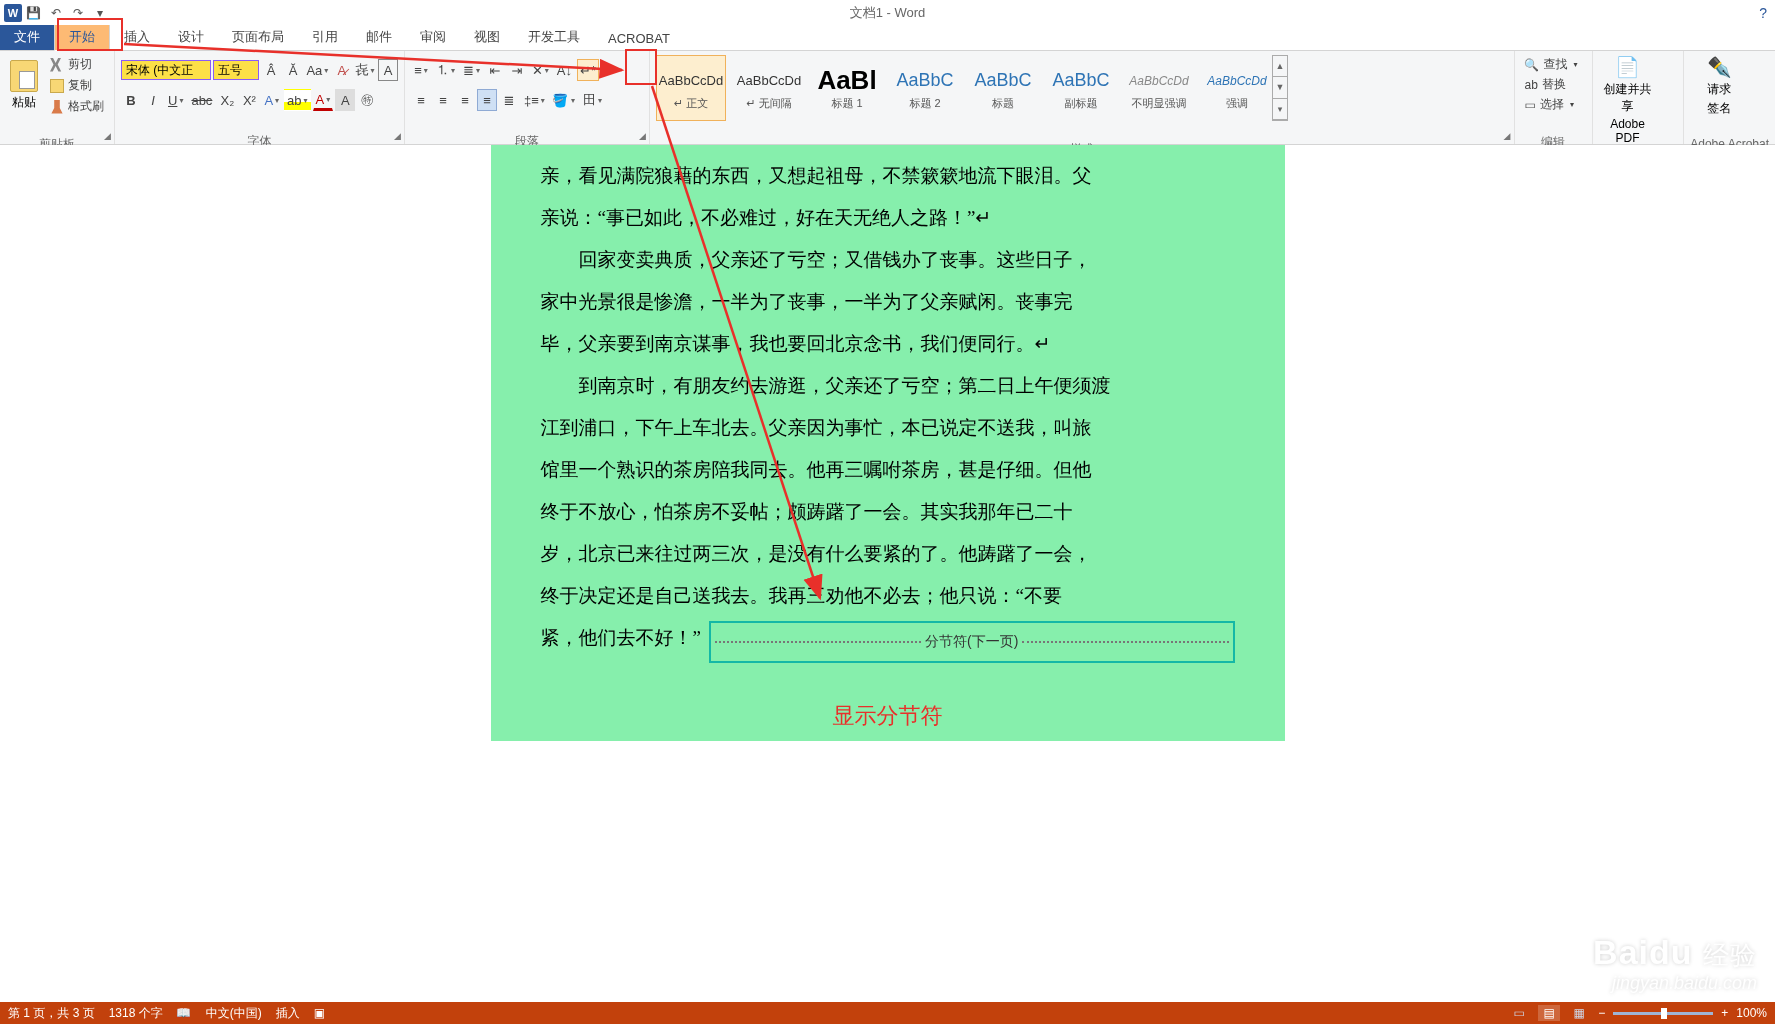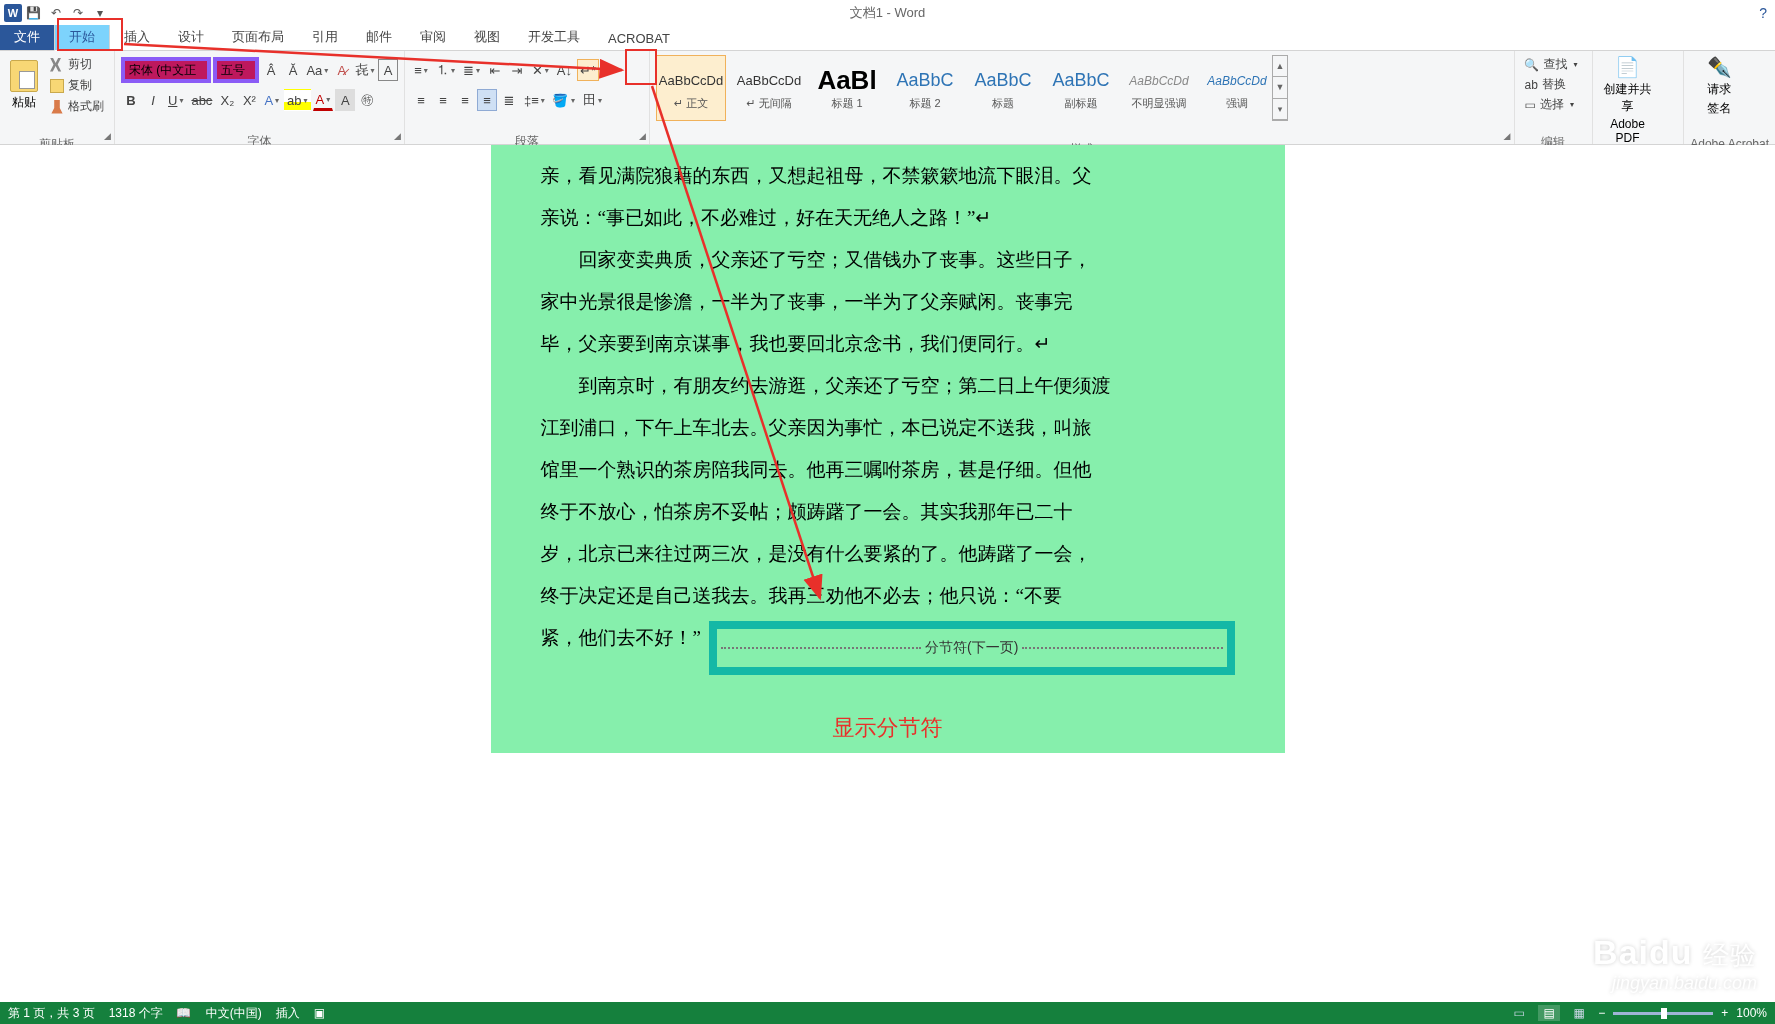--- a/index.html
+++ b/index.html
@@ -10,21 +10,21 @@
 .titlebar-left { display: flex; align-items: center; gap: 2px; padding-left: 4px; }
 .titlebar-left .w-icon { width: 18px; height: 18px; background: #2b579a; color: #fff; font-size: 11px; font-weight: bold; display: flex; align-items: center; justify-content: center; border-radius: 2px; }
 .titlebar-left .qat-btn { width: 20px; height: 20px; display: flex; align-items: center; justify-content: center; font-size: 12px; color: #555; }
 .titlebar-center { position: absolute; left: 50%; transform: translateX(-50%); font-size: 13px; color: #666; }
 .titlebar-right { position: absolute; right: 8px; font-size: 14px; color: #2b579a; }
 
 
 .tabs-row { height: 26px; background: #fff; display: flex; align-items: flex-end; border-bottom: 1px solid #d4d4d4; }
 .tab { padding: 4px 14px; font-size: 13px; color: #444; cursor: pointer; }
 .tab.file { background: #2b579a; color: #fff; }
-.tab.active { background: #7dd3fc; color: #2b579a; border: 1px solid #d4d4d4; border-bottom: 1px solid #fff; margin-bottom: -1px; }
+.tab.active { background: #fdba74; color: #2b579a; border: 1px solid #d4d4d4; border-bottom: 1px solid #fff; margin-bottom: -1px; }
 
 
 .ribbon { height: 94px; background: #f5f6f7; border-bottom: 1px solid #d4d4d4; display: flex; }
 .group { border-right: 1px solid #e1e1e1; padding: 4px 6px 2px 6px; display: flex; flex-direction: column; justify-content: space-between; position: relative; }
 .group-label { text-align: center; font-size: 12px; color: #666; padding-top: 2px; margin-top: 18px; }
 .group-body { display: flex; flex: 1; }
 
 
 .clipboard .left-big { width: 36px; display: flex; flex-direction: column; align-items: center; justify-content: center; gap: 2px; }
 .clipboard .left-big .paste-icon { width: 28px; height: 32px; background: #f8d775; border: 1px solid #c9a94d; border-radius: 2px; position: relative; }
@@ -32,21 +32,21 @@
 .clipboard .right-small { display: flex; flex-direction: column; gap: 2px; padding-left: 4px; }
 .small-btn { display: flex; align-items: center; gap: 4px; font-size: 12px; color: #444; padding: 1px 4px; }
 .small-btn .ic { width: 14px; height: 14px; display: inline-block; }
 .ic-cut { background: #888; clip-path: polygon(20% 0,40% 40%,60% 0,80% 0,55% 50%,80% 100%,60% 100%,40% 60%,20% 100%,0 100%,25% 50%,0 0); }
 .ic-copy { background: #f8d775; border: 1px solid #c9a94d; }
 .ic-brush { background: #d97b4a; clip-path: polygon(30% 0,70% 0,70% 60%,90% 100%,10% 100%,30% 60%); }
 
 
 .font-group { width: 290px; }
 .font-row { display: flex; align-items: center; gap: 2px; height: 26px; }
-.font-row select, .font-row input { font-size: 12px; border: 4px solid #8b5cf6; padding: 2px 4px; background: #be185d; }
+.font-row select, .font-row input { font-size: 12px; border: 1px solid #8b5cf6; padding: 2px 4px; background: #fde047; }
 .fname { width: 90px; }
 .fsize { width: 46px; }
 .rib-btn { min-width: 20px; height: 22px; display: flex; align-items: center; justify-content: center; border: 1px solid transparent; font-size: 13px; color: #444; padding: 0 2px; }
 .rib-btn.dd::after { content: "▾"; font-size: 8px; margin-left: 2px; color: #666; }
 
 
 .para-group { width: 245px; }
 
 
 .styles-group { flex: 1; }
@@ -65,32 +65,32 @@
 
 .adobe-group .big-vert { display: flex; flex-direction: column; align-items: center; justify-content: center; width: 58px; font-size: 12px; text-align: center; gap: 2px; }
 .adobe-group .big-vert .ic2 { width: 24px; height: 24px; }
 
 
 .doc-area { position: absolute; top: 145px; left: 0; right: 0; bottom: 22px; background: #fff; overflow: hidden; }
 .page { width: 794px; margin: 0 auto; background: #86efac; padding: 10px 50px; }
 .page p { font-family: "SimSun", serif; font-size: 19px; line-height: 42px; color: #000; text-align: justify; }
 .page .indent { text-indent: 2em; }
 
-.section-break-box { border: 8px solid #14b8a6; padding: 10px 0; margin-top: 4px; margin-left: 160px; }
+.section-break-box { border: 2px solid #14b8a6; padding: 10px 0; margin-top: 4px; margin-left: 160px; }
 .section-break { display: flex; align-items: center; font-size: 14px; color: #333; font-family: "SimSun"; }
 .section-break .dots { flex: 1; border-top: 2px dotted #777; margin: 0 4px; }
 
 .caption-red { color: #e8302a; font-size: 22px; text-align: center; margin-top: 38px; font-family: "SimSun"; }
 
 
 .redbox { position: absolute; border: 2px solid #e8302a; pointer-events: none; }
 .arrow-svg { position: absolute; pointer-events: none; }
 
 
-.statusbar { position: absolute; bottom: 0; left: 0; right: 0; height: 22px; background: #15803d; color: #fff; font-size: 12px; display: flex; align-items: center; padding: 8px 8px; gap: 14px; }
+.statusbar { position: absolute; bottom: 0; left: 0; right: 0; height: 22px; background: #c2410c; color: #fff; font-size: 12px; display: flex; align-items: center; padding: 8px 8px; gap: 14px; }
 .statusbar .right { margin-left: auto; display: flex; align-items: center; gap: 8px; }
 .view-btn { width: 22px; height: 16px; display: flex; align-items: center; justify-content: center; color: #cfd9ea; }
 .view-btn.active { color: #fff; background: rgba(255,255,255,0.2); }
 .zoom-slider { width: 100px; height: 3px; background: #9fb4d5; position: relative; }
 .zoom-slider .thumb { position: absolute; top: -4px; left: 48px; width: 6px; height: 11px; background: #fff; }
 
 
 .watermark { position: absolute; right: 18px; bottom: 30px; text-align: right; opacity: 0.55; color: #fff; text-shadow: 0 0 4px rgba(0,0,0,0.35); pointer-events: none; }
 .watermark .l1 { font-size: 34px; font-weight: bold; letter-spacing: 1px; }
 .watermark .l1 .jy { font-weight: normal; font-size: 26px; }

